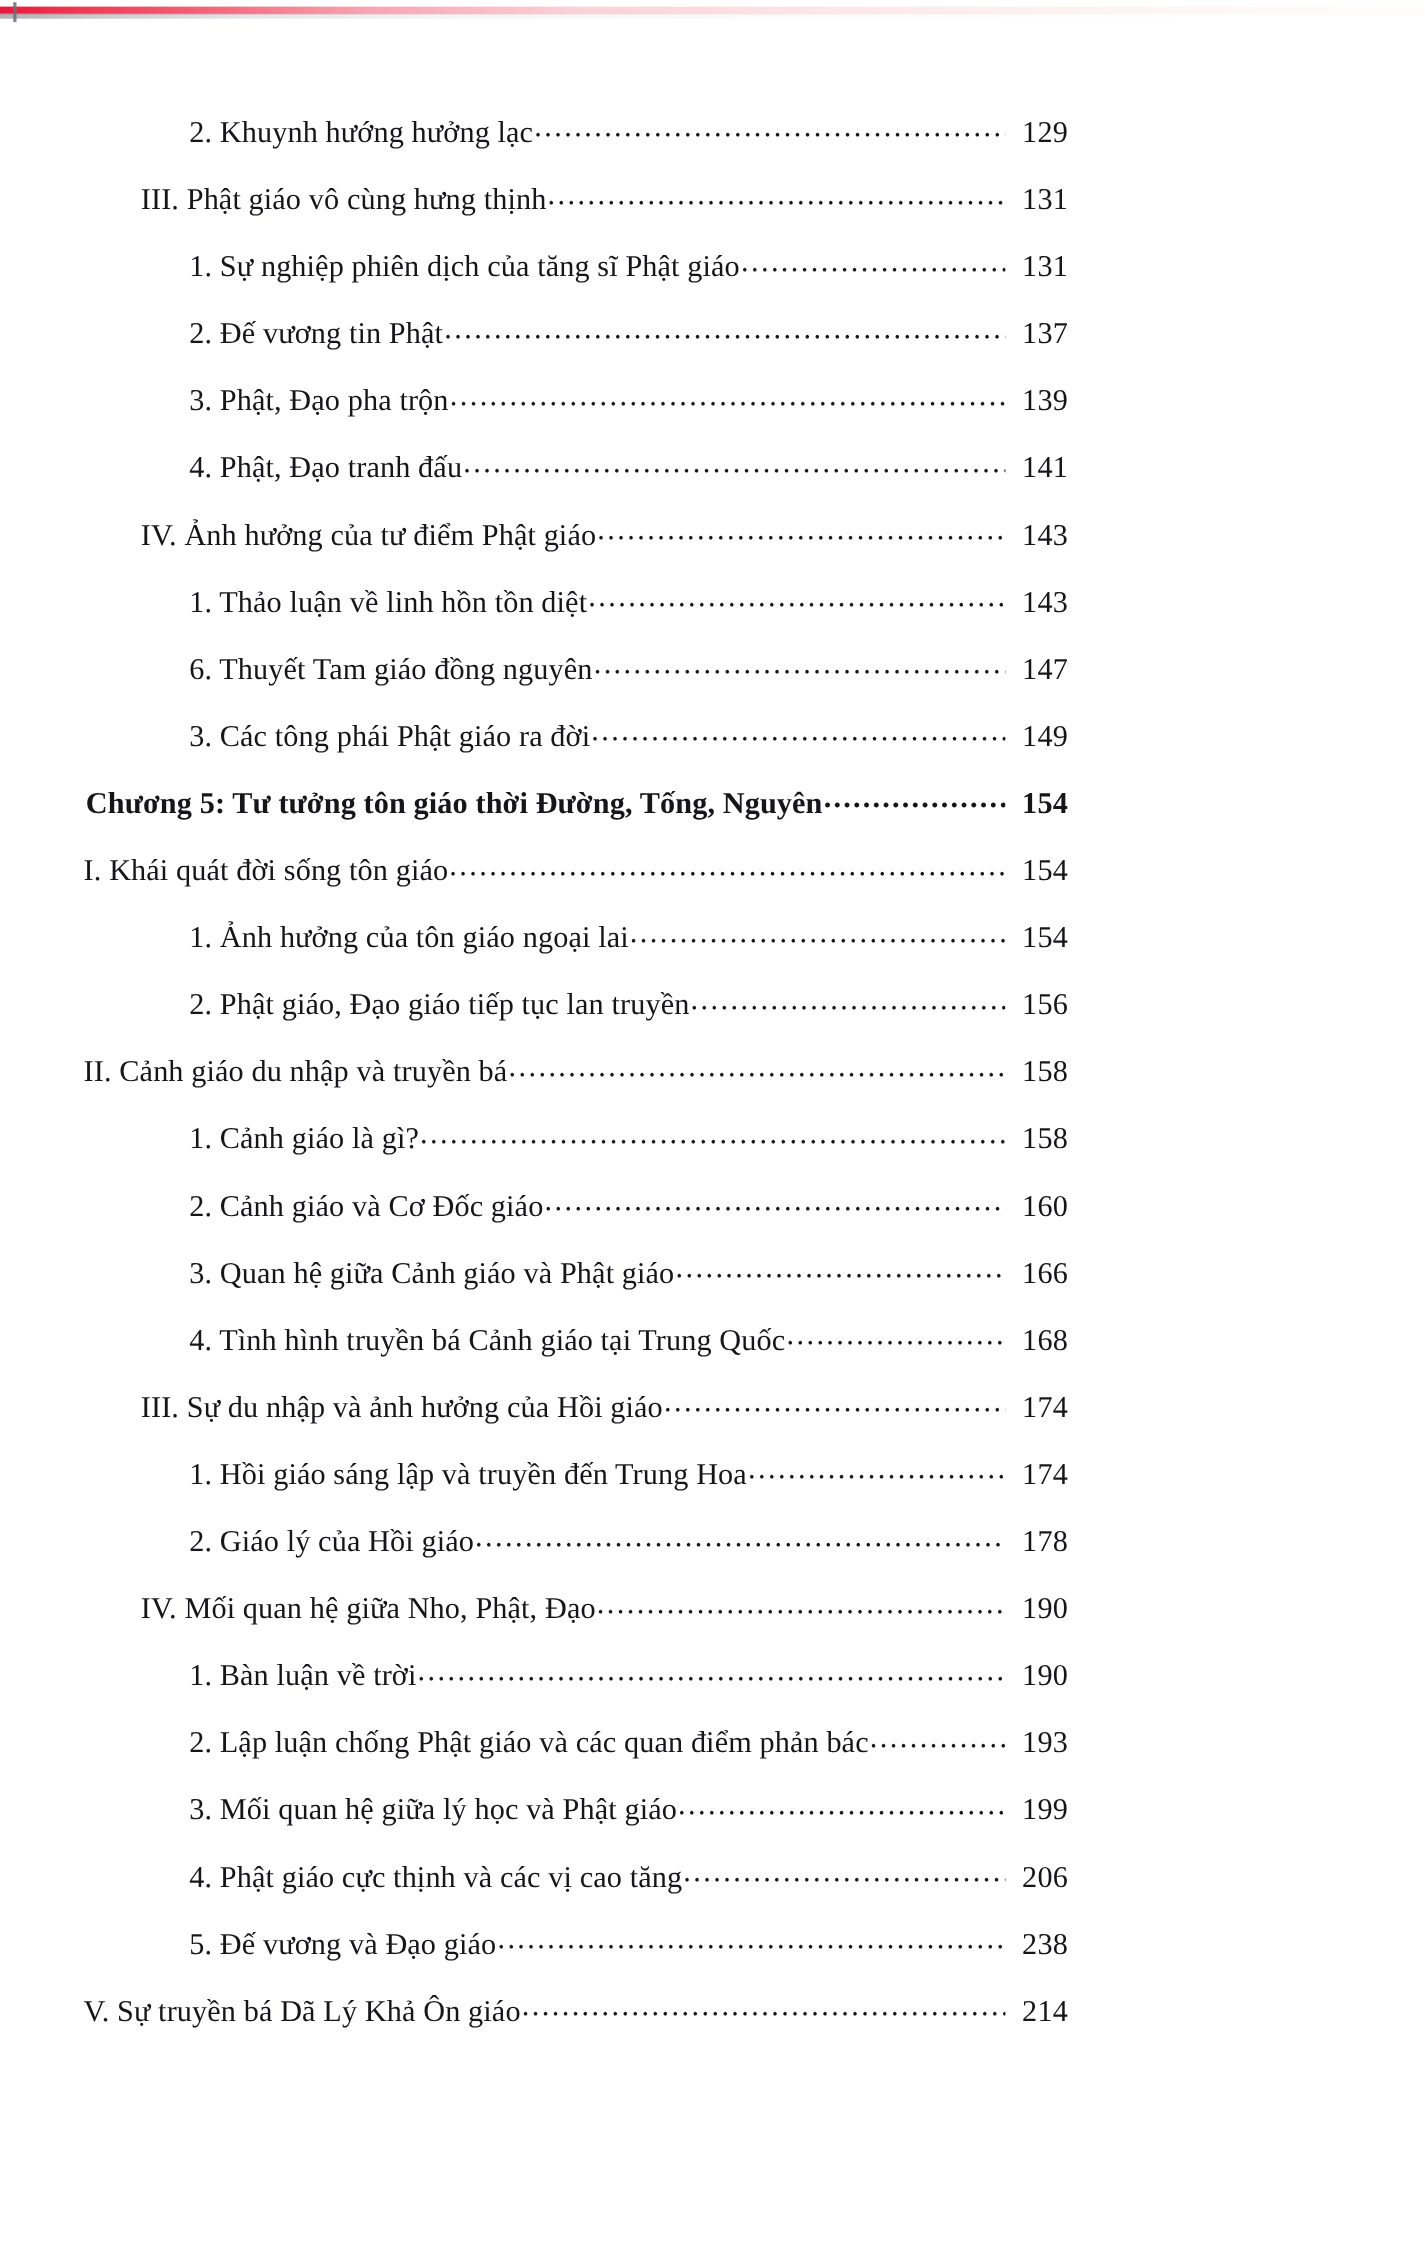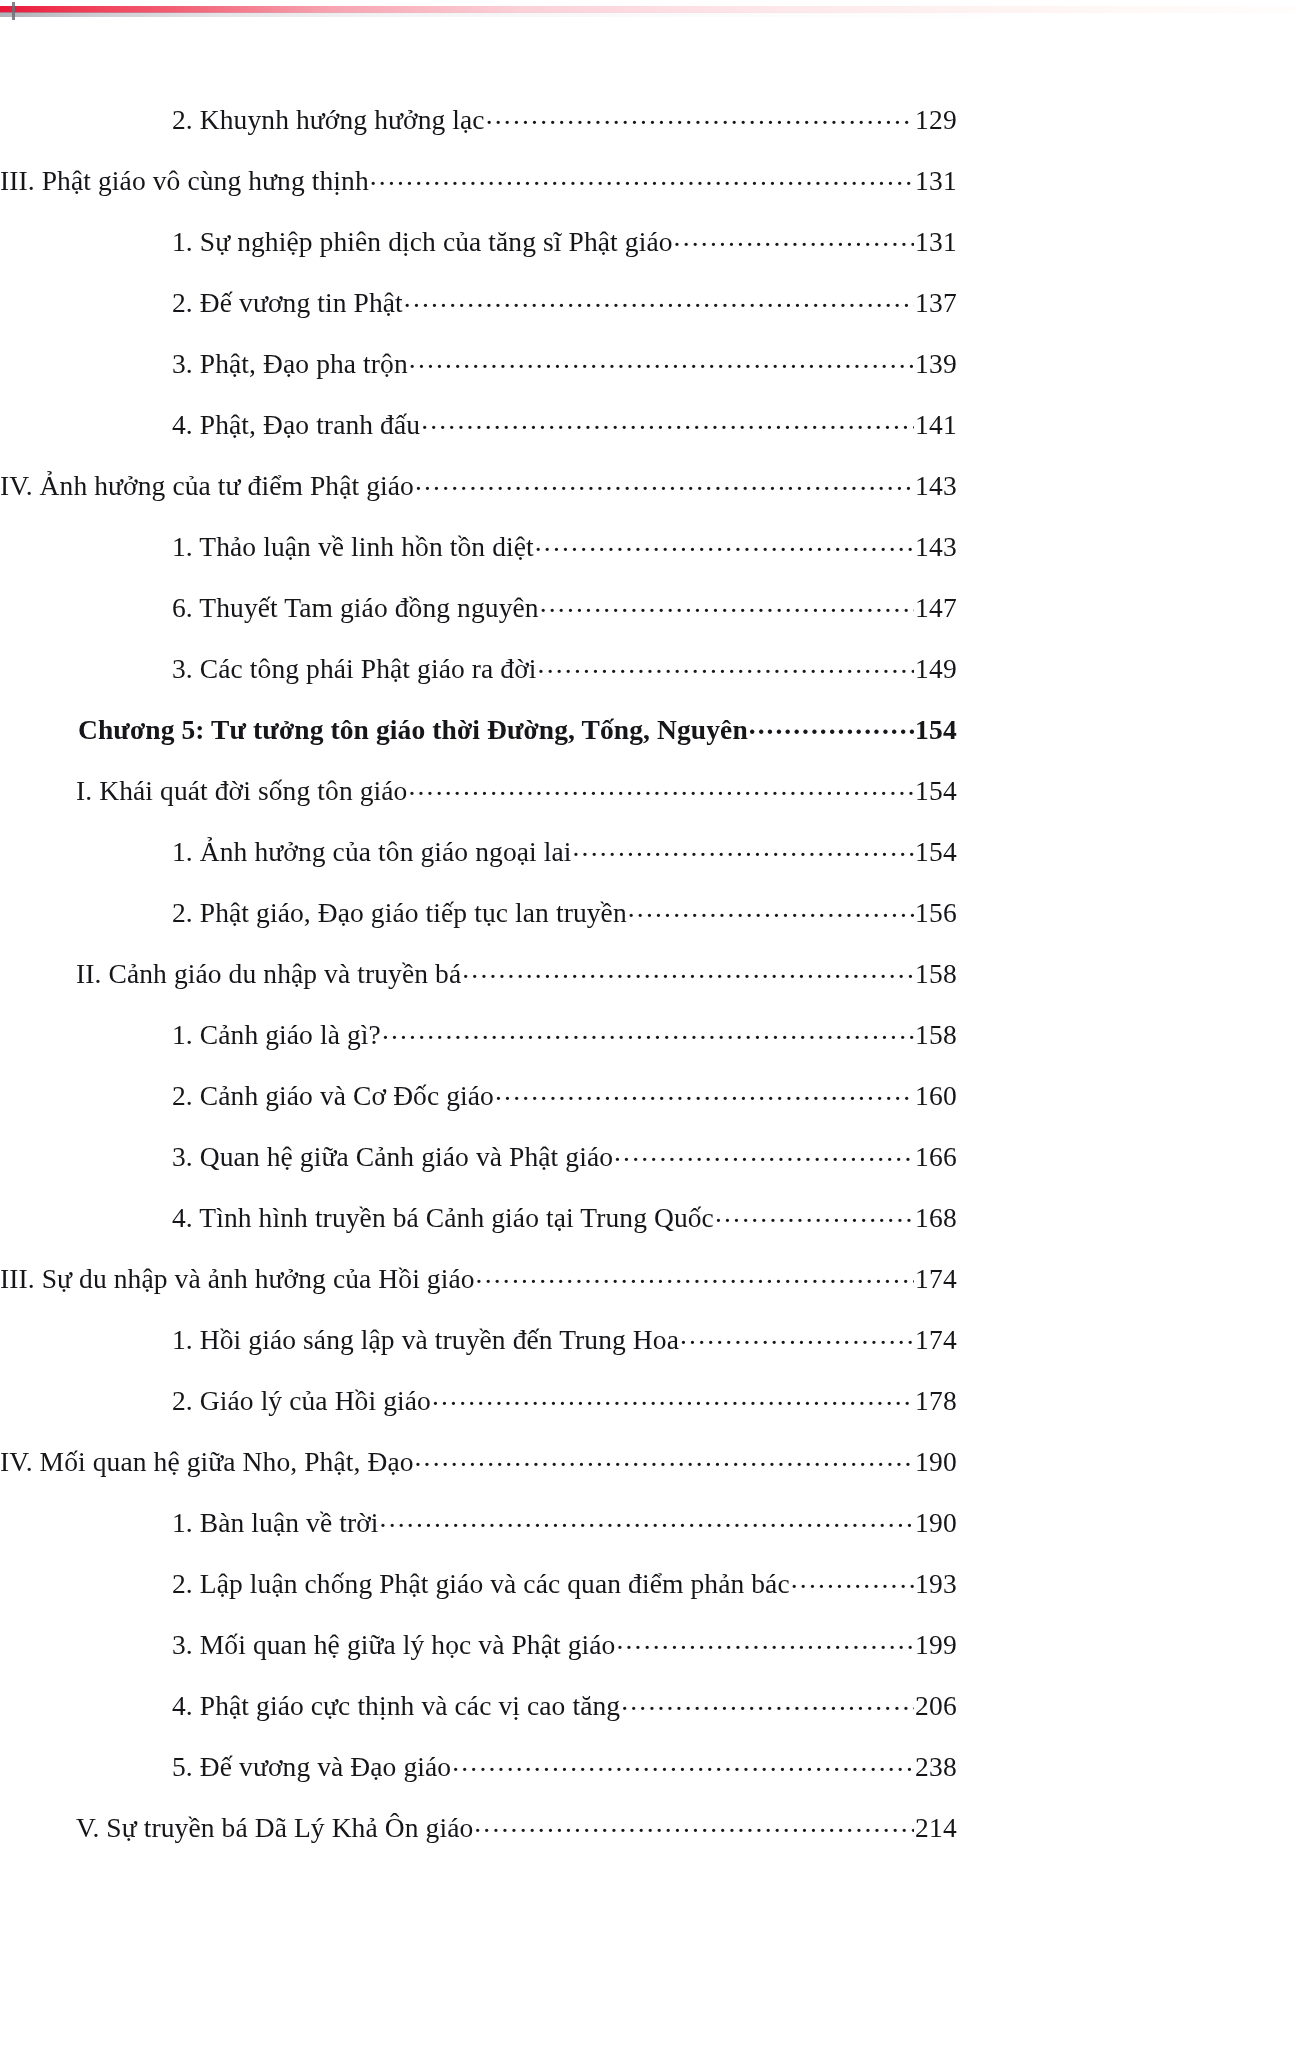--- a/index.html
+++ b/index.html
@@ -107,31 +107,31 @@
     bottom: -0.07em;
     white-space: nowrap;
     font-size: 27.5px;
     letter-spacing: 2.2px;
     color: #16161a;
   }
 
   .toc-page {
     white-space: nowrap;
     font-size: 27.5px;
-    text-align: left;
+    text-align: right;
     min-width: 56px;
     letter-spacing: 0.2px;
   }
 
   
   .lvl-chapter .toc-label { margin-left: 78px; font-weight: bold; }
   .lvl-chapter .toc-page  { font-weight: bold; }
   .lvl-chapter .leader::after { font-weight: bold; letter-spacing: 2.0px; }
 
-  .lvl-roman .toc-label { }
+  .lvl-roman .toc-label { margin-left: 128px; }
 
   .lvl-item .toc-label  { margin-left: 172px; }
 
   
   .lvl-roman.narrow .toc-label { margin-left: 76px; }
 </style>
 </head>
 <body>
 
 <div id="scan-artifact">

